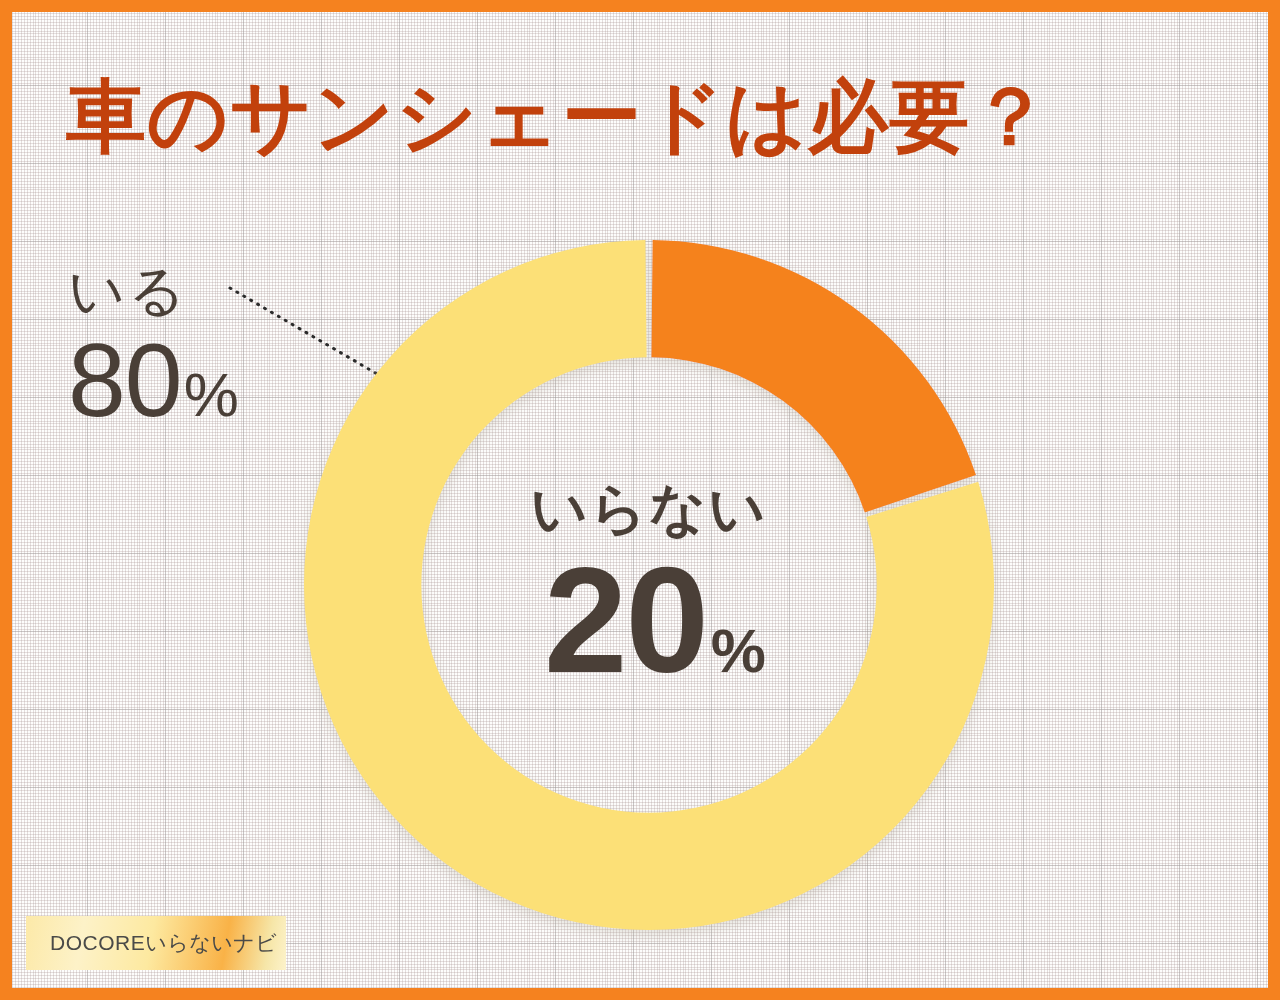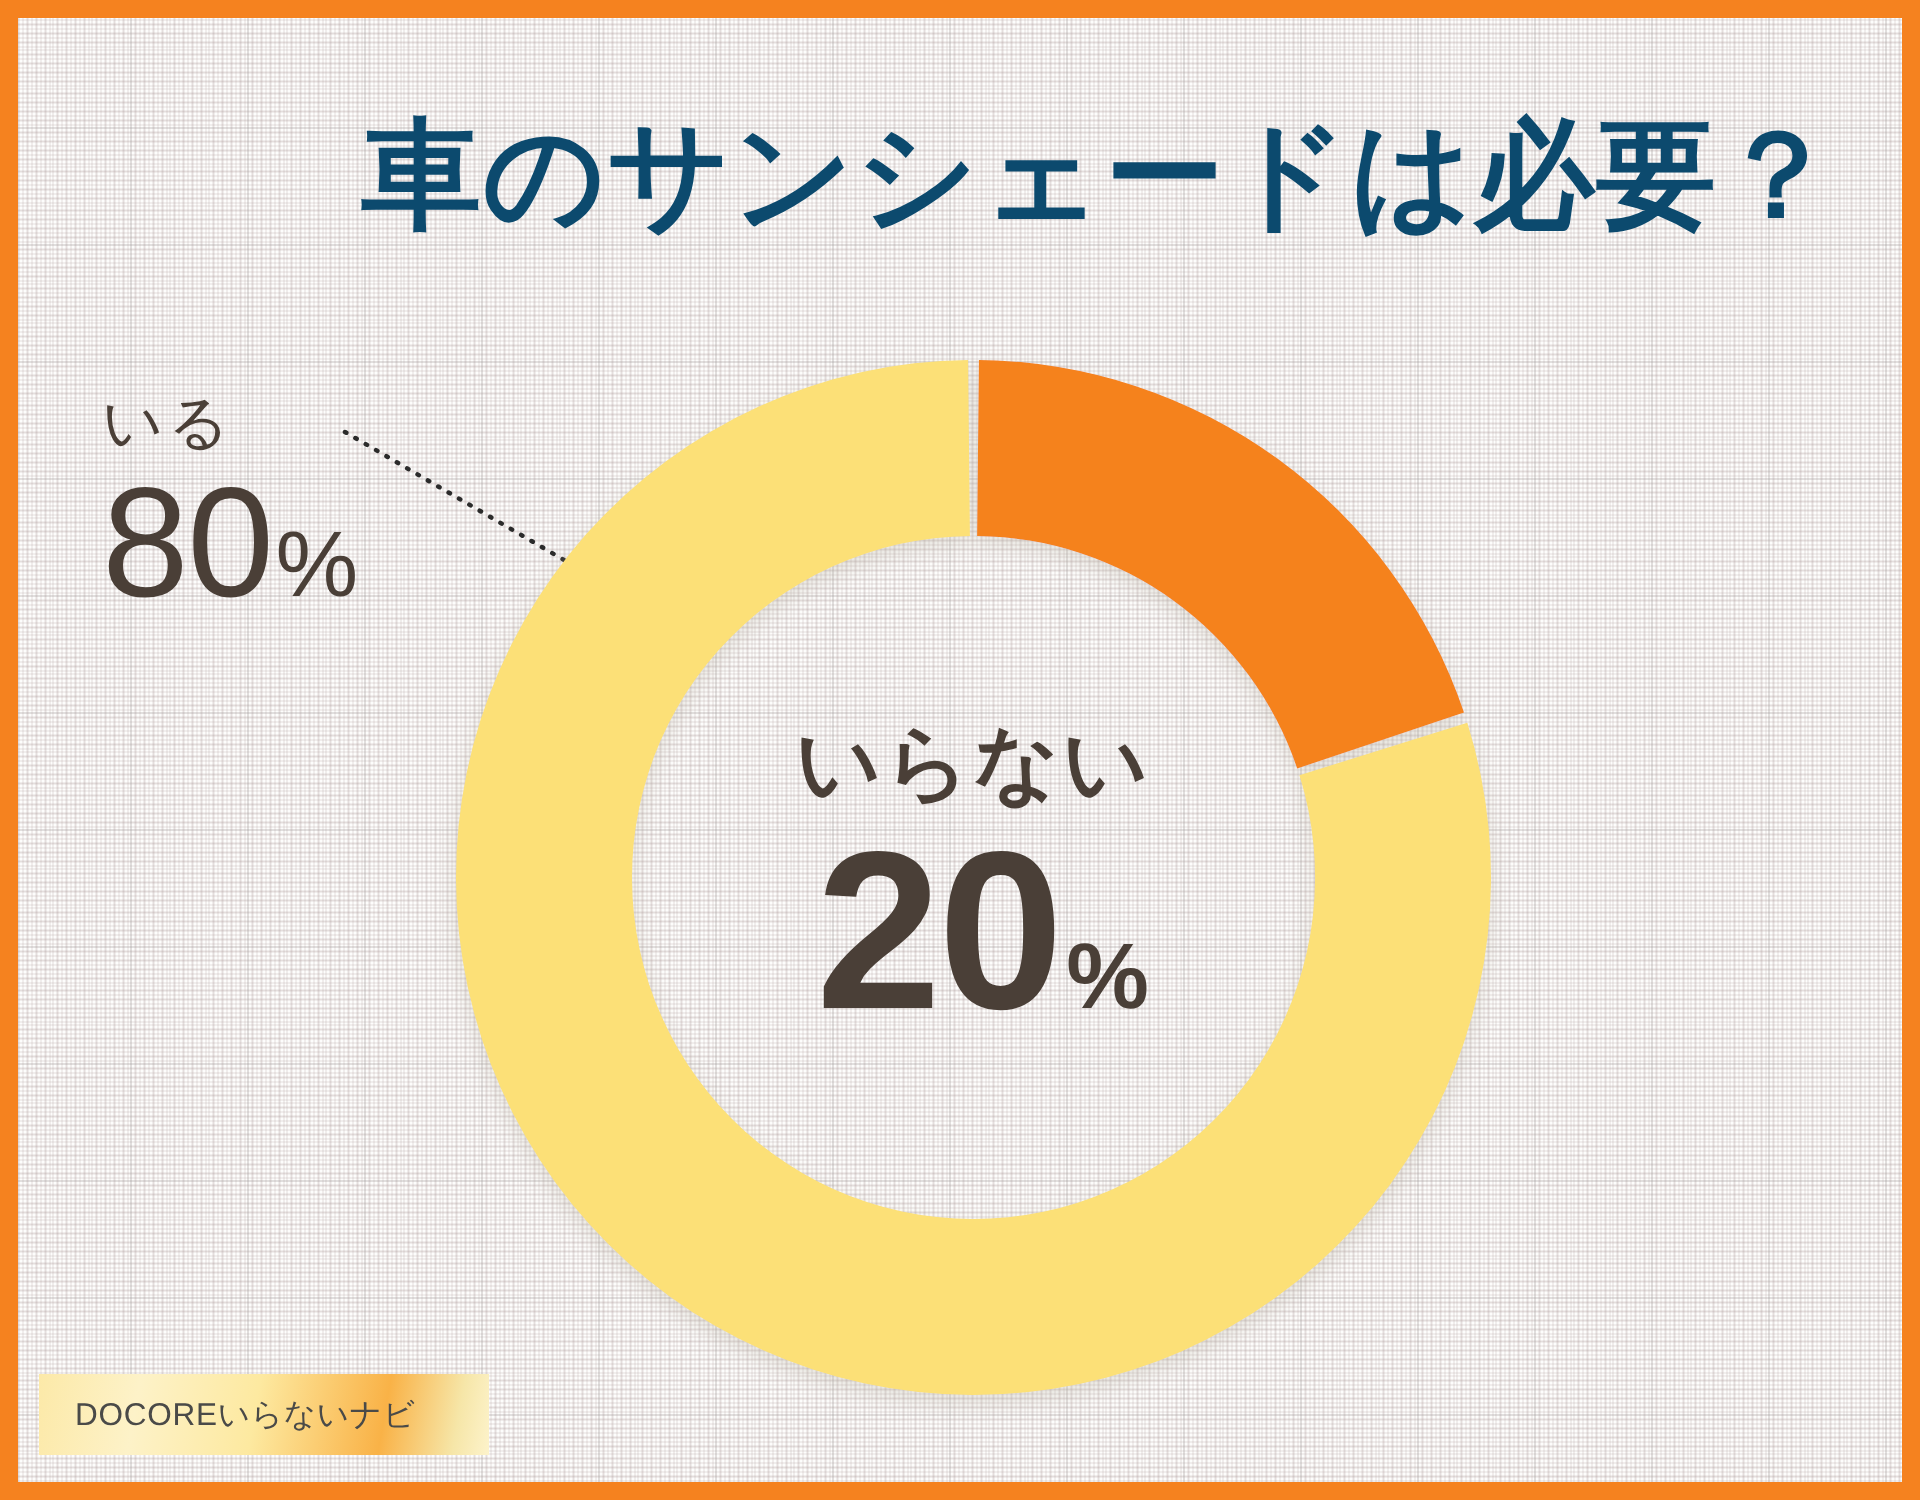--- a/index.html
+++ b/index.html
@@ -40,23 +40,22 @@
 
   
   .title{
     position:absolute;
     left:54px; top:62px;
     width:1160px;
     font-size:80px;
     font-weight:700;
     letter-spacing:1px;
     line-height:1.08;
-    color:#0c4a6e;
+    color:#c2410c;
     white-space:nowrap;
-    text-align:right;
   }
 
   
   .donut-wrap{
     position:absolute;
     left:280px; top:216px;
     width:714px; height:714px;
   }
   .donut-svg{ display:block; width:714px; height:714px; overflow:visible; }
 
@@ -94,21 +93,21 @@
   }
 
   
   .outer-label{
     position:absolute;
     left:56px; top:248px;
     color:#4A3F37;
     text-align:left;
   }
   .outer-name{
-    font-size:40px;
+    font-size:56px;
     font-weight:500;
     letter-spacing:3px;
     line-height:1.1;
   }
   .outer-value{
     display:flex; align-items:baseline;
     margin-top:6px;
     justify-content:flex-end;
   }
   .outer-number{
@@ -127,21 +126,21 @@
   .leader{
     position:absolute;
     left:0; top:0; width:1256px; height:976px;
     pointer-events:none;
   }
 
   
   .footer-badge{
     position:absolute;
     left:14px; bottom:18px;
-    width:300px; height:54px;
+    width:260px; height:54px;
     background:linear-gradient(100deg,
         #FCE9A8 0%,
         #FDF2C8 22%,
         #FDE9A0 48%,
         #F9B247 76%,
         #F6E6A8 92%,
         #FDF3CB 100%);
     display:flex; align-items:center;
   }
   .footer-text{

